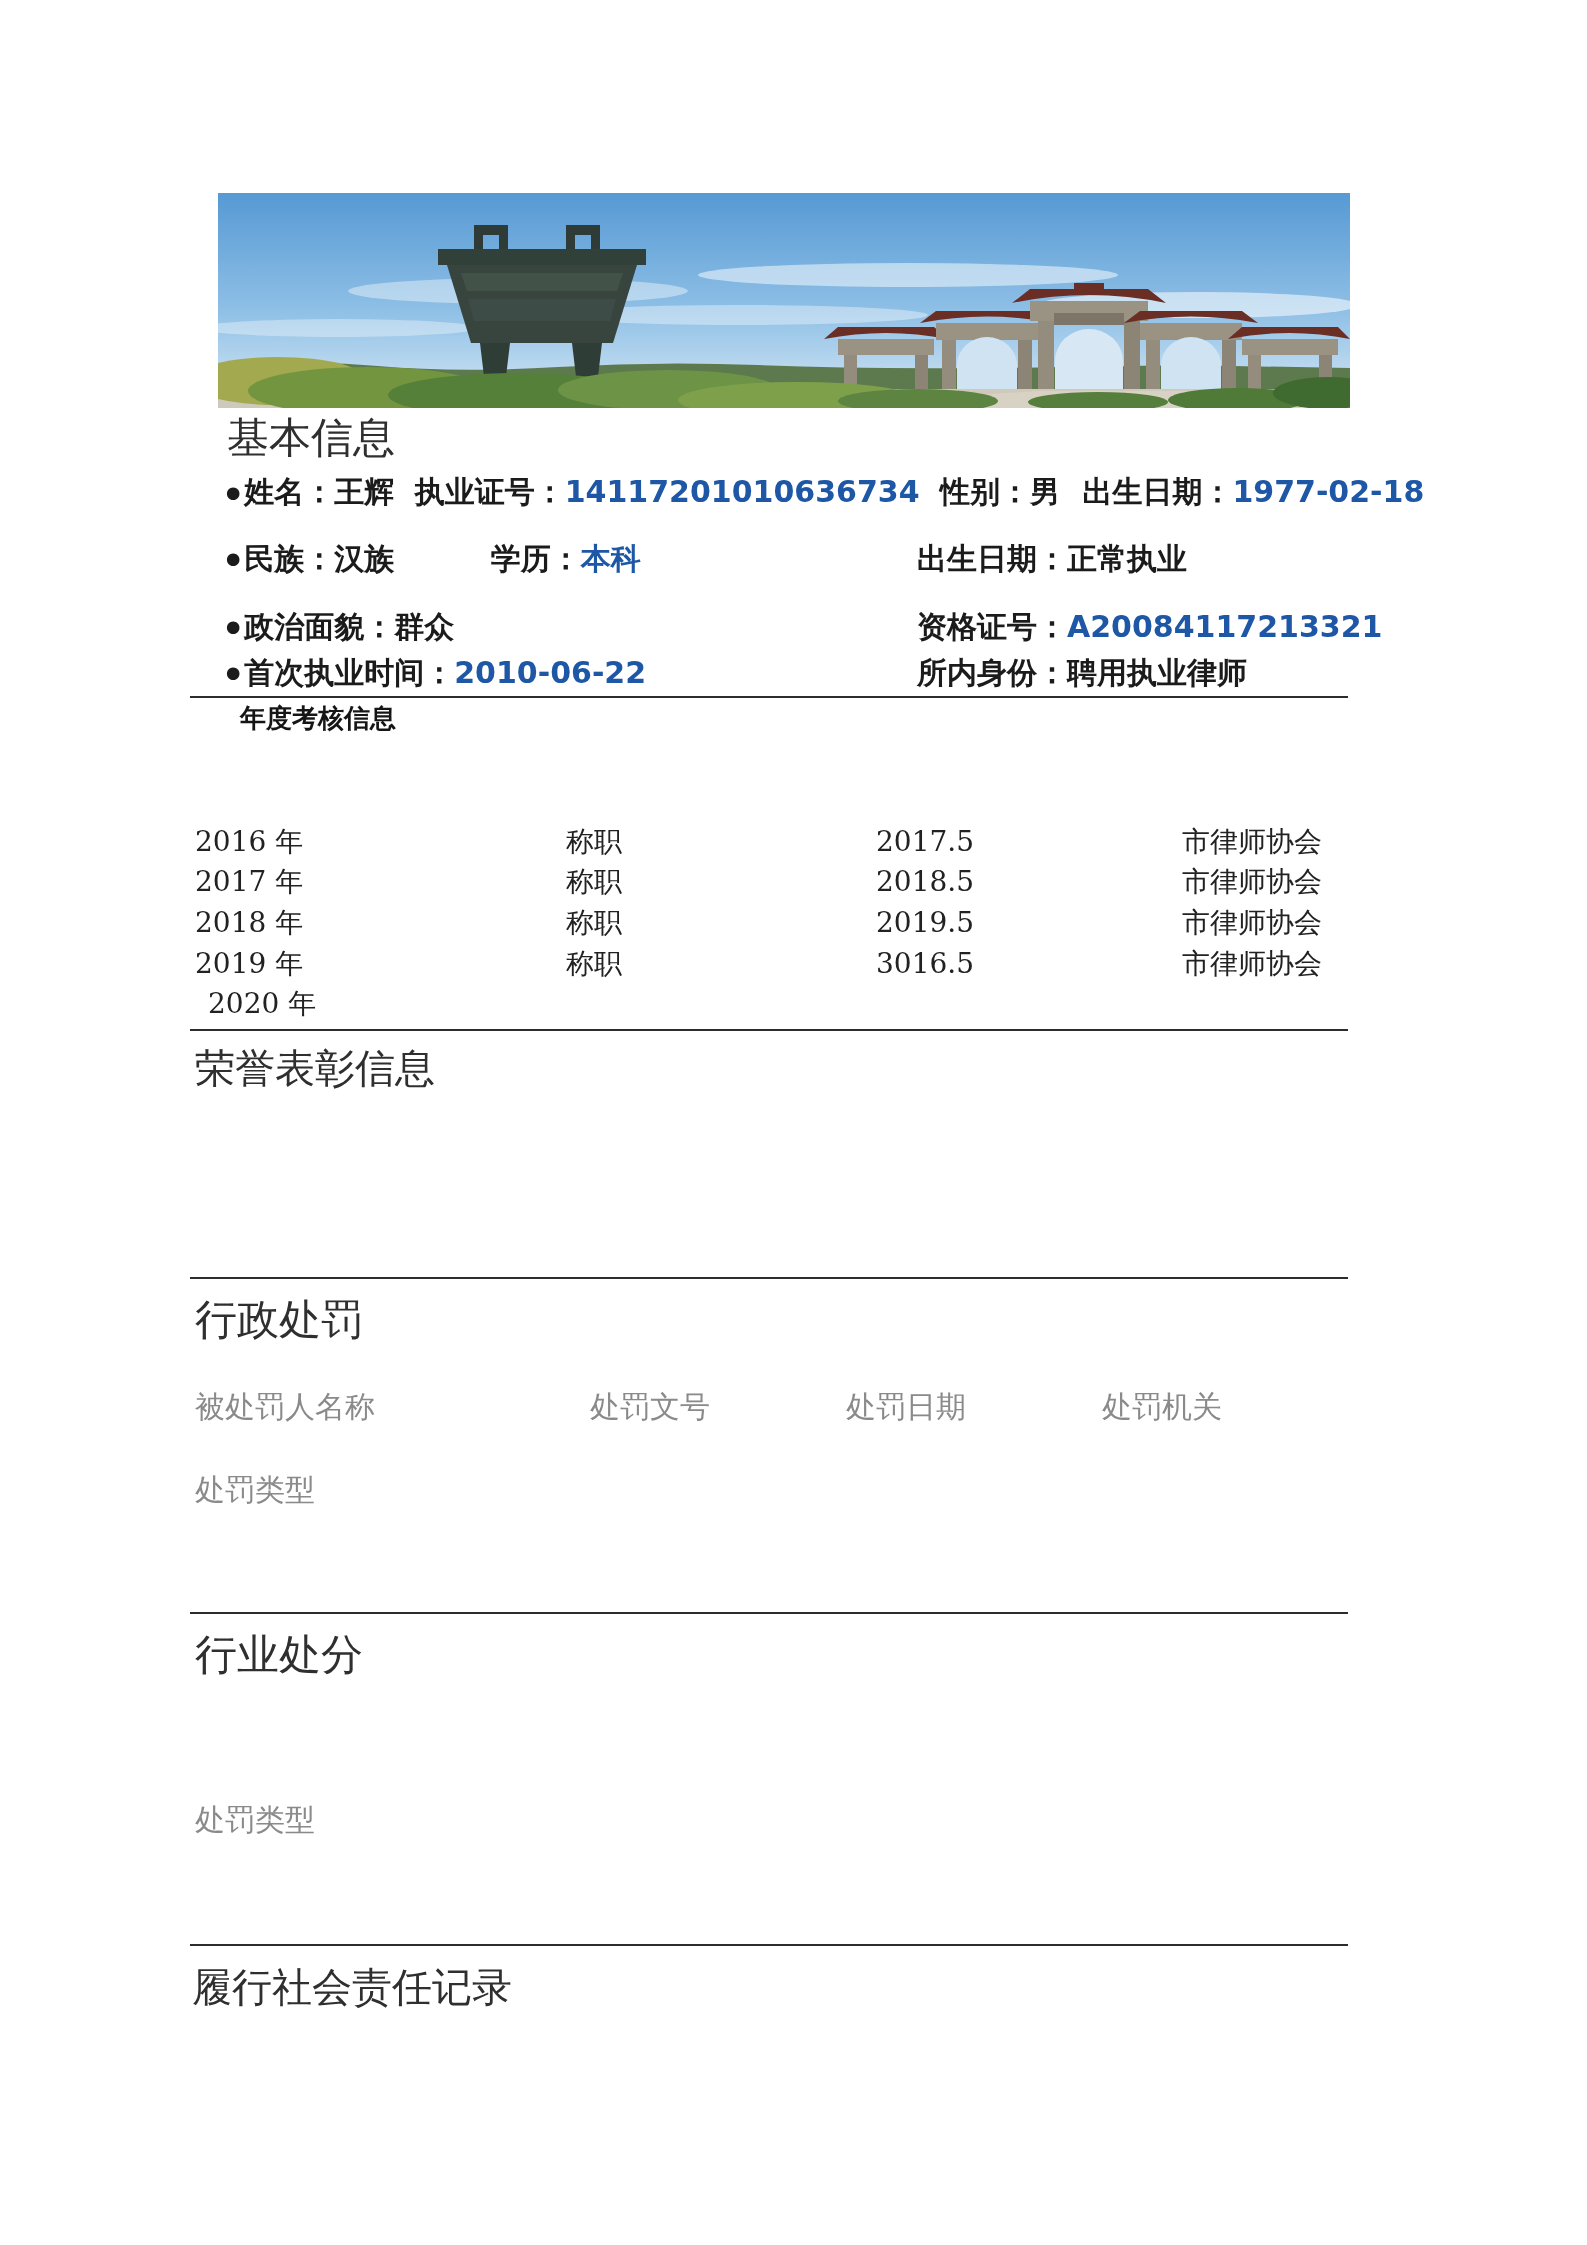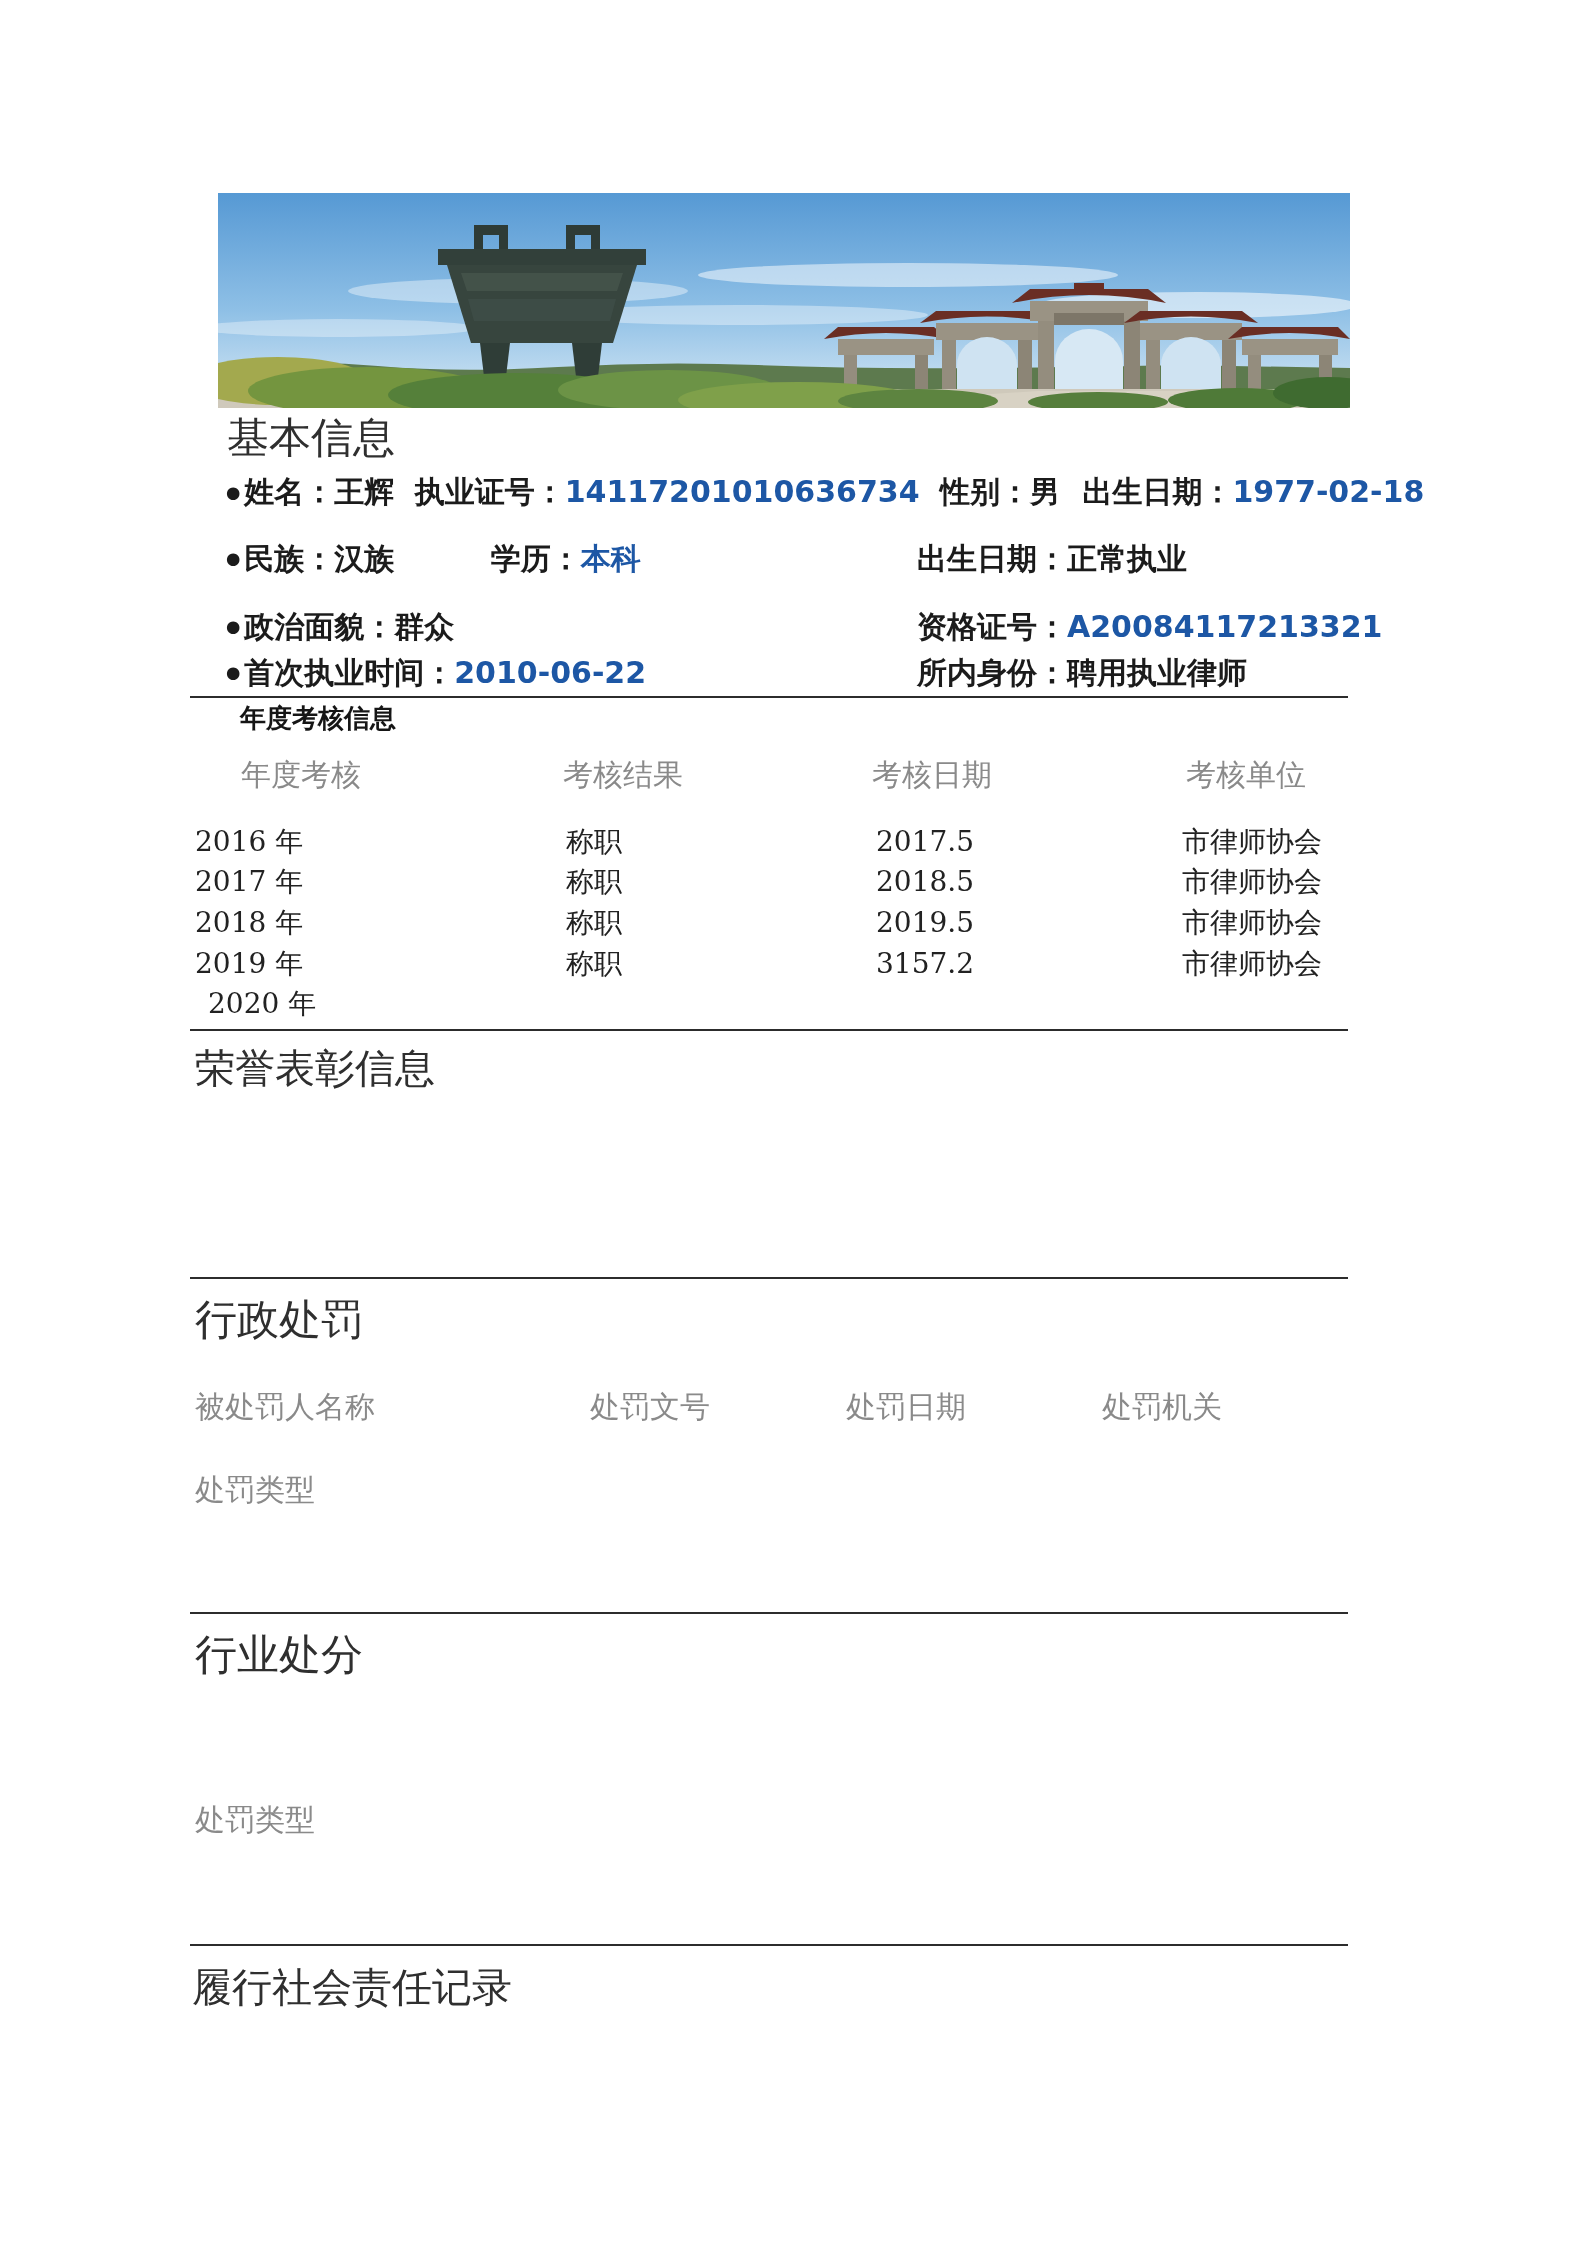--- a/index.html
+++ b/index.html
@@ -138,26 +138,20 @@
     <span class="bullet">●</span><span>首次执业时间：</span><span class="blue">2010-06-22</span>
   </div>
   <div class="abs info-line" style="left:917px;top:655px;">
     <span>所内身份：</span><span>聘用执业律师</span>
   </div>
 
   <div class="abs hr" style="top:696px;"></div>
 
   <div class="abs sub-title" style="left:240px;top:702px;">年度考核信息</div>
 
-  <div class="abs" style="left:190px;top:757px;width:1158px;height:36px;">
-    <span class="cell ghead" style="left:51px;">年度考核</span>
-    <span class="cell ghead" style="left:373px;">考核结果</span>
-    <span class="cell ghead" style="left:682px;">考核日期</span>
-    <span class="cell ghead" style="left:996px;">考核单位</span>
-  </div>
 
   <div class="abs" style="left:190px;top:824px;width:1158px;height:36px;">
     <span class="cell srow" style="left:5px;">2016 年</span>
     <span class="cell srow" style="left:376px;">称职</span>
     <span class="cell srow" style="left:686px;">2017.5</span>
     <span class="cell srow" style="left:992px;">市律师协会</span>
   </div>
   <div class="abs" style="left:190px;top:864px;width:1158px;height:36px;">
     <span class="cell srow" style="left:5px;">2017 年</span>
     <span class="cell srow" style="left:376px;">称职</span>
@@ -166,21 +160,21 @@
   </div>
   <div class="abs" style="left:190px;top:905px;width:1158px;height:36px;">
     <span class="cell srow" style="left:5px;">2018 年</span>
     <span class="cell srow" style="left:376px;">称职</span>
     <span class="cell srow" style="left:686px;">2019.5</span>
     <span class="cell srow" style="left:992px;">市律师协会</span>
   </div>
   <div class="abs" style="left:190px;top:946px;width:1158px;height:36px;">
     <span class="cell srow" style="left:5px;">2019 年</span>
     <span class="cell srow" style="left:376px;">称职</span>
-    <span class="cell srow" style="left:686px;">3157.2</span>
+    <span class="cell srow" style="left:686px;">3016.5</span>
     <span class="cell srow" style="left:992px;">市律师协会</span>
   </div>
   <div class="abs" style="left:190px;top:986px;width:1158px;height:36px;">
     <span class="cell srow" style="left:18px;text-align:center;">2020 年</span>
     <span class="cell srow" style="left:376px;"></span>
     <span class="cell srow" style="left:686px;"></span>
     <span class="cell srow" style="left:992px;"></span>
   </div>
 
   <div class="abs hr" style="top:1029px;"></div>

